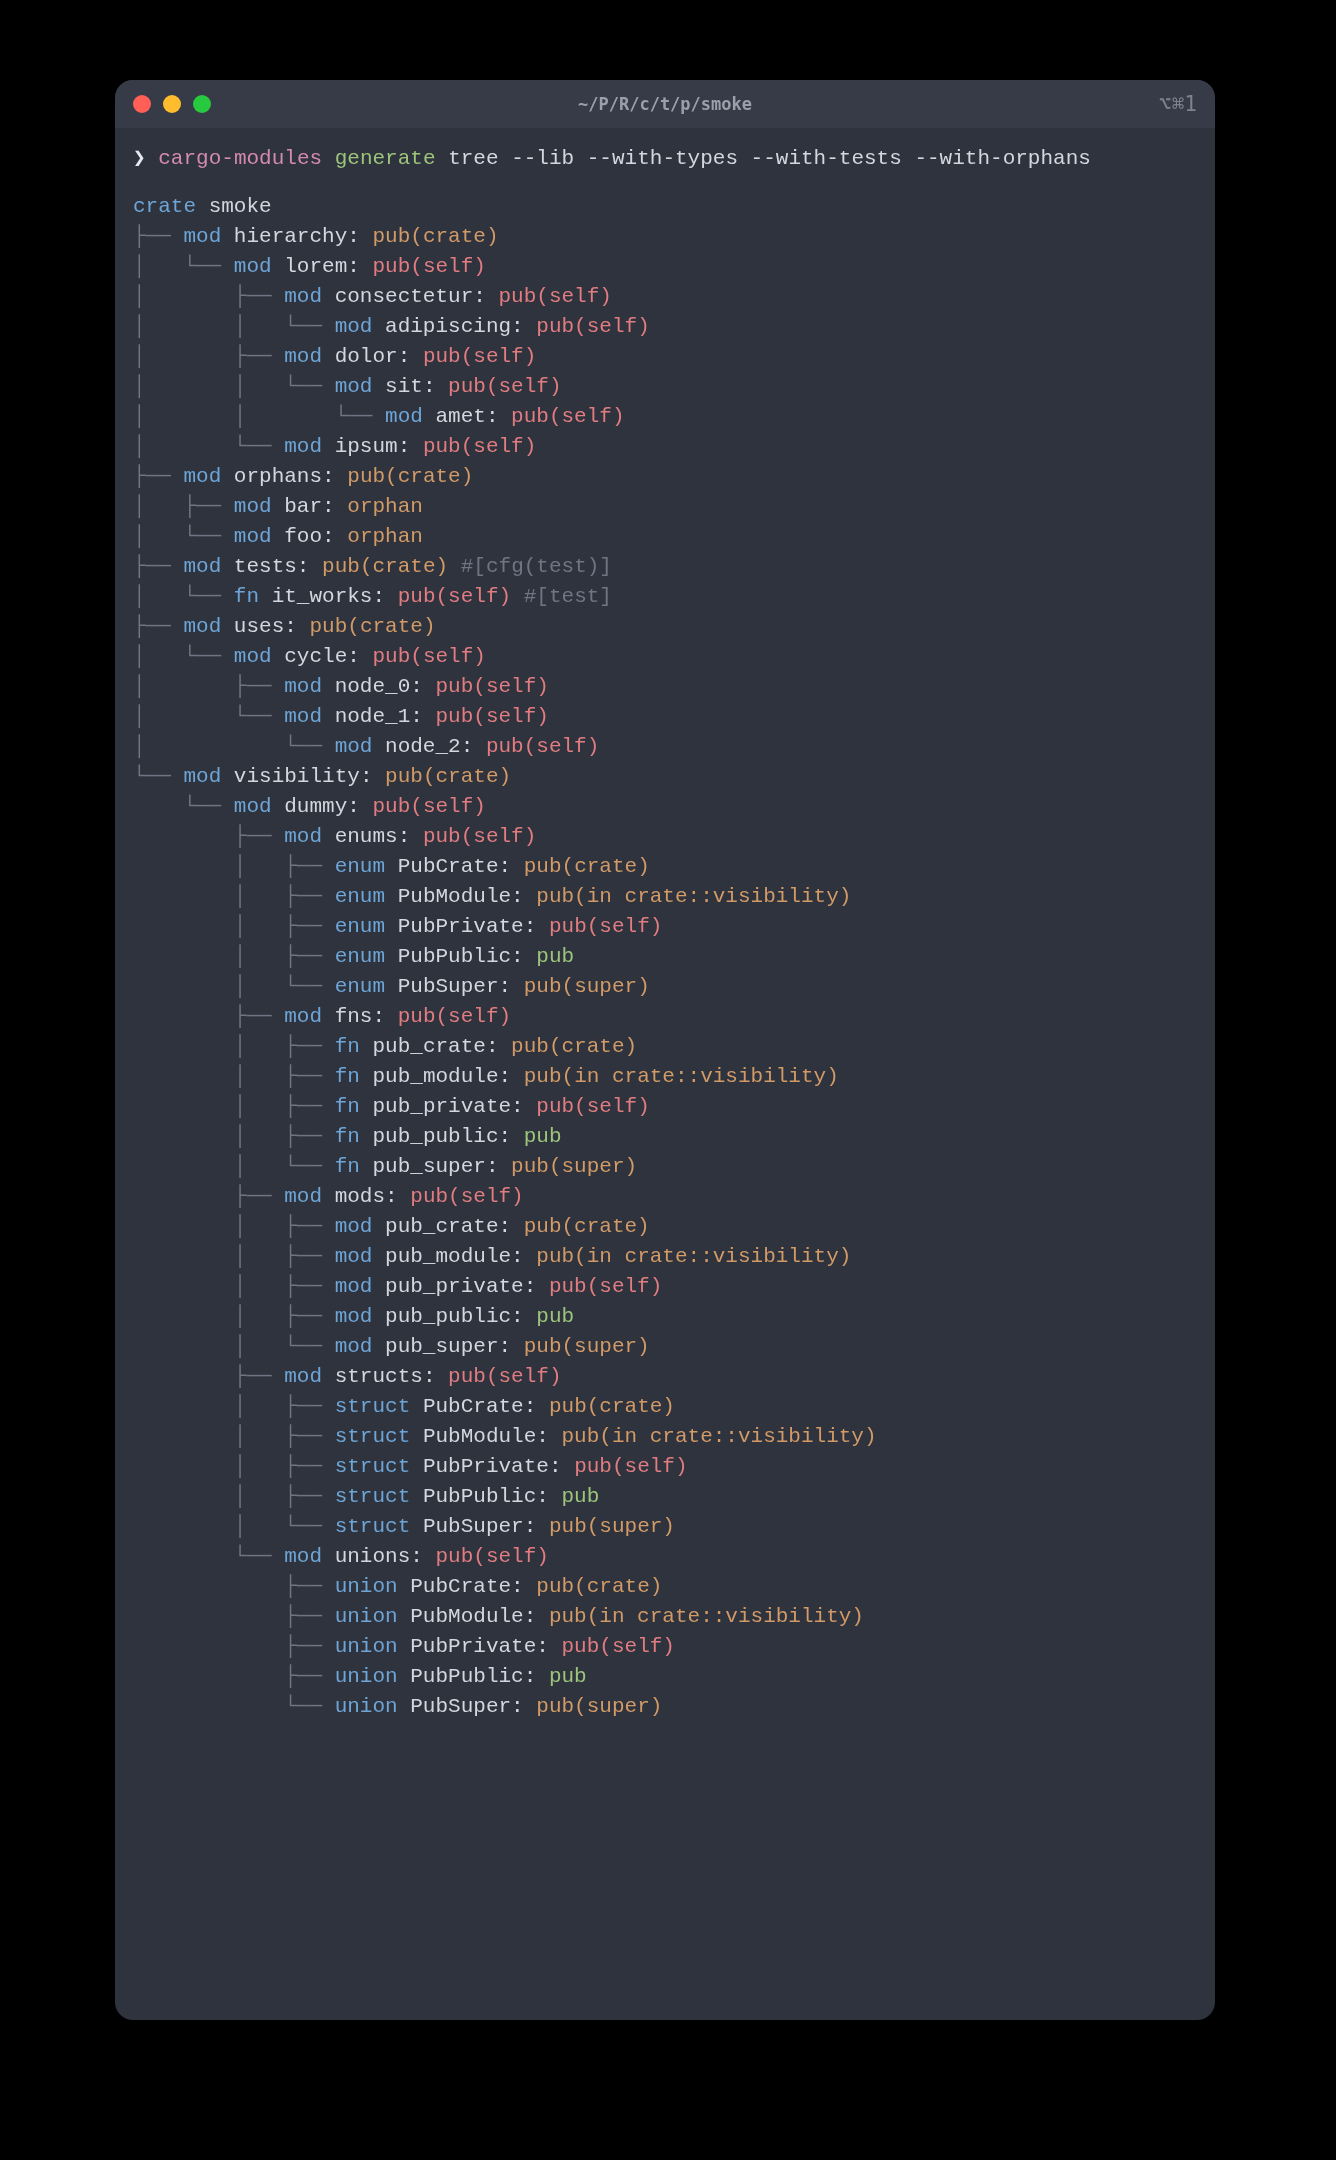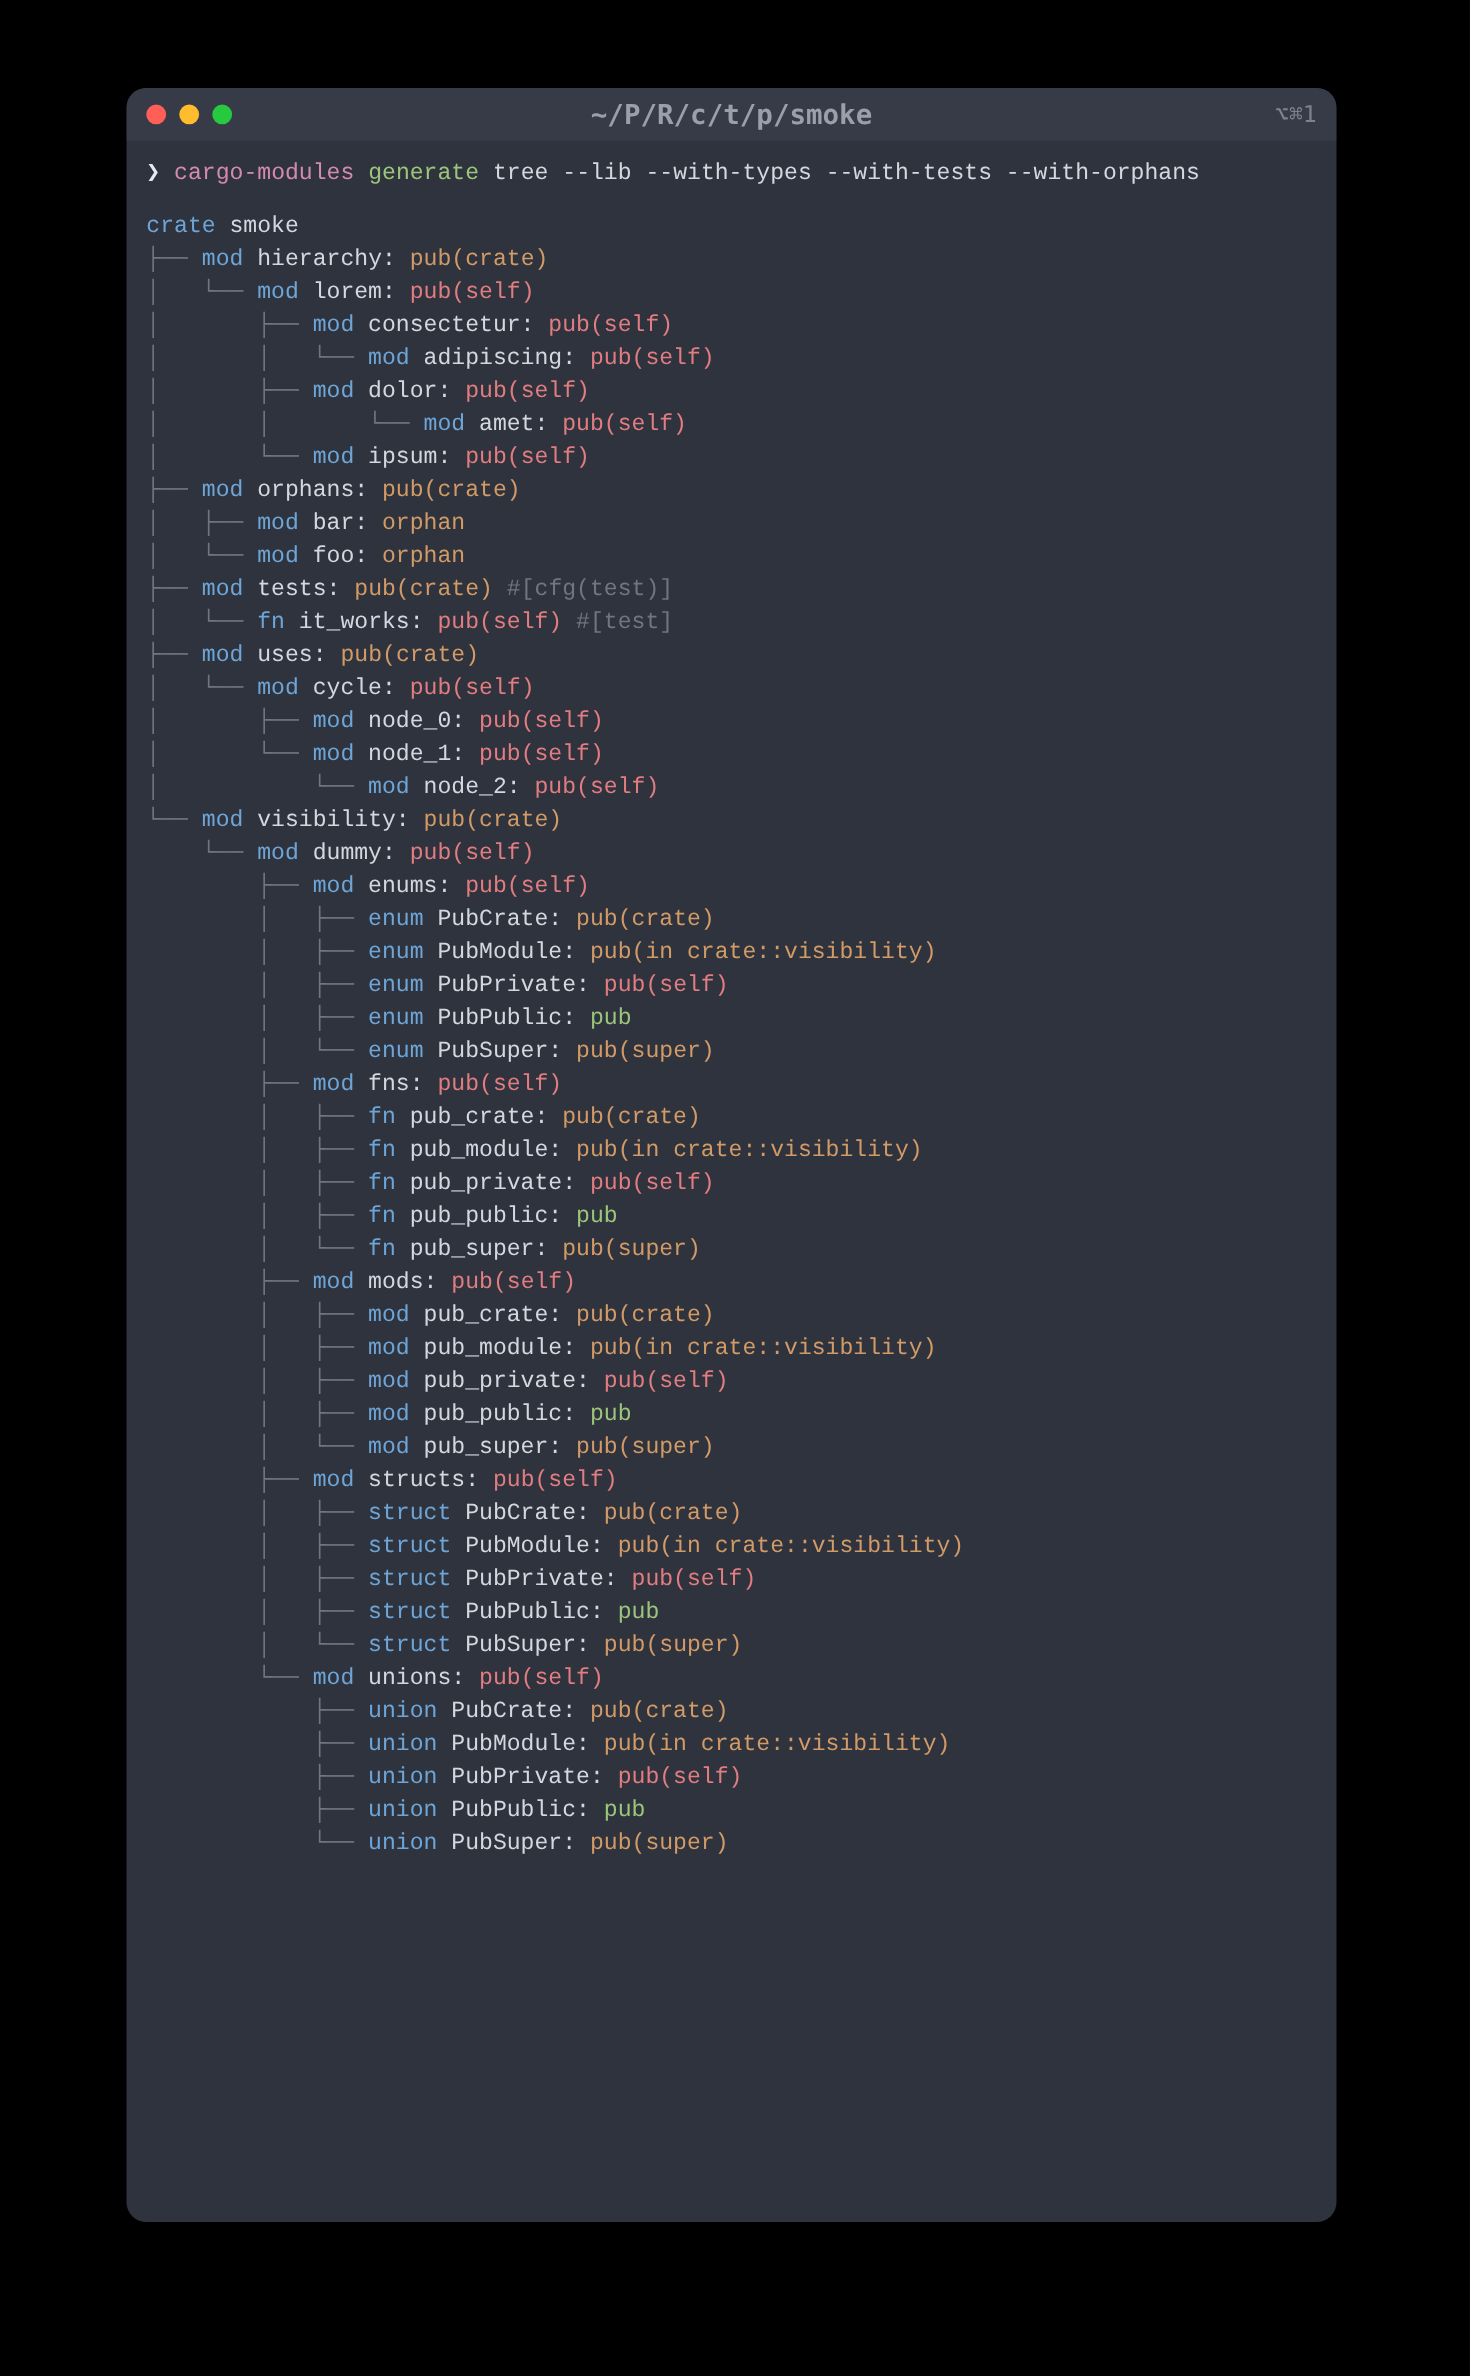--- a/index.html
+++ b/index.html
@@ -35,21 +35,21 @@
     gap: 12px;
   }
   .dot { width: 18px; height: 18px; border-radius: 50%; }
   .dot.red { background:#ff5f56; }
   .dot.yellow { background:#ffbd2e; }
   .dot.green { background:#27c93f; }
   .titlebar .title {
     position:absolute;
     left:0; right:0;
     text-align:center;
-    font-size: 25px;
+    font-size: 17px;
     font-weight: 600;
     color: #9aa0aa;
     pointer-events:none;
   }
   .titlebar .shortcut {
     margin-left:auto;
     font-size: 21px;
     color: #7d828c;
     font-weight: 500;
   }
@@ -93,20 +93,21 @@
     <div class="block cmdline"><span class="c-prompt">❯</span> <span class="c-magenta">cargo-modules</span> <span class="c-green">generate</span> <span class="c-text">tree --lib --with-types --with-tests --with-orphans</span></div>
 
     <div class="block"><span class="c-blue">crate</span> <span class="c-text">smoke</span></div>
 
     <div id="tree-host">
         <div class="block"><span class="c-dim">├── </span><span class="c-blue">mod</span> <span class="c-text">hierarchy</span><span class="c-text">: </span><span class="c-orange">pub(crate)</span></div>
         <div class="block"><span class="c-dim">│   └── </span><span class="c-blue">mod</span> <span class="c-text">lorem</span><span class="c-text">: </span><span class="c-salmon">pub(self)</span></div>
         <div class="block"><span class="c-dim">│       ├── </span><span class="c-blue">mod</span> <span class="c-text">consectetur</span><span class="c-text">: </span><span class="c-salmon">pub(self)</span></div>
         <div class="block"><span class="c-dim">│       │   └── </span><span class="c-blue">mod</span> <span class="c-text">adipiscing</span><span class="c-text">: </span><span class="c-salmon">pub(self)</span></div>
         <div class="block"><span class="c-dim">│       ├── </span><span class="c-blue">mod</span> <span class="c-text">dolor</span><span class="c-text">: </span><span class="c-salmon">pub(self)</span></div>
+        <div class="block"><span class="c-dim">│       │   └── </span><span class="c-blue">mod</span> <span class="c-text">sit</span><span class="c-text">: </span><span class="c-salmon">pub(self)</span></div>
         <div class="block"><span class="c-dim">│       │       └── </span><span class="c-blue">mod</span> <span class="c-text">amet</span><span class="c-text">: </span><span class="c-salmon">pub(self)</span></div>
         <div class="block"><span class="c-dim">│       └── </span><span class="c-blue">mod</span> <span class="c-text">ipsum</span><span class="c-text">: </span><span class="c-salmon">pub(self)</span></div>
         <div class="block"><span class="c-dim">├── </span><span class="c-blue">mod</span> <span class="c-text">orphans</span><span class="c-text">: </span><span class="c-orange">pub(crate)</span></div>
         <div class="block"><span class="c-dim">│   ├── </span><span class="c-blue">mod</span> <span class="c-text">bar</span><span class="c-text">: </span><span class="c-orange">orphan</span></div>
         <div class="block"><span class="c-dim">│   └── </span><span class="c-blue">mod</span> <span class="c-text">foo</span><span class="c-text">: </span><span class="c-orange">orphan</span></div>
         <div class="block"><span class="c-dim">├── </span><span class="c-blue">mod</span> <span class="c-text">tests</span><span class="c-text">: </span><span class="c-orange">pub(crate)</span> <span class="c-dim">#[cfg(test)]</span></div>
         <div class="block"><span class="c-dim">│   └── </span><span class="c-blue">fn</span> <span class="c-text">it_works</span><span class="c-text">: </span><span class="c-salmon">pub(self)</span> <span class="c-dim">#[test]</span></div>
         <div class="block"><span class="c-dim">├── </span><span class="c-blue">mod</span> <span class="c-text">uses</span><span class="c-text">: </span><span class="c-orange">pub(crate)</span></div>
         <div class="block"><span class="c-dim">│   └── </span><span class="c-blue">mod</span> <span class="c-text">cycle</span><span class="c-text">: </span><span class="c-salmon">pub(self)</span></div>
         <div class="block"><span class="c-dim">│       ├── </span><span class="c-blue">mod</span> <span class="c-text">node_0</span><span class="c-text">: </span><span class="c-salmon">pub(self)</span></div>

